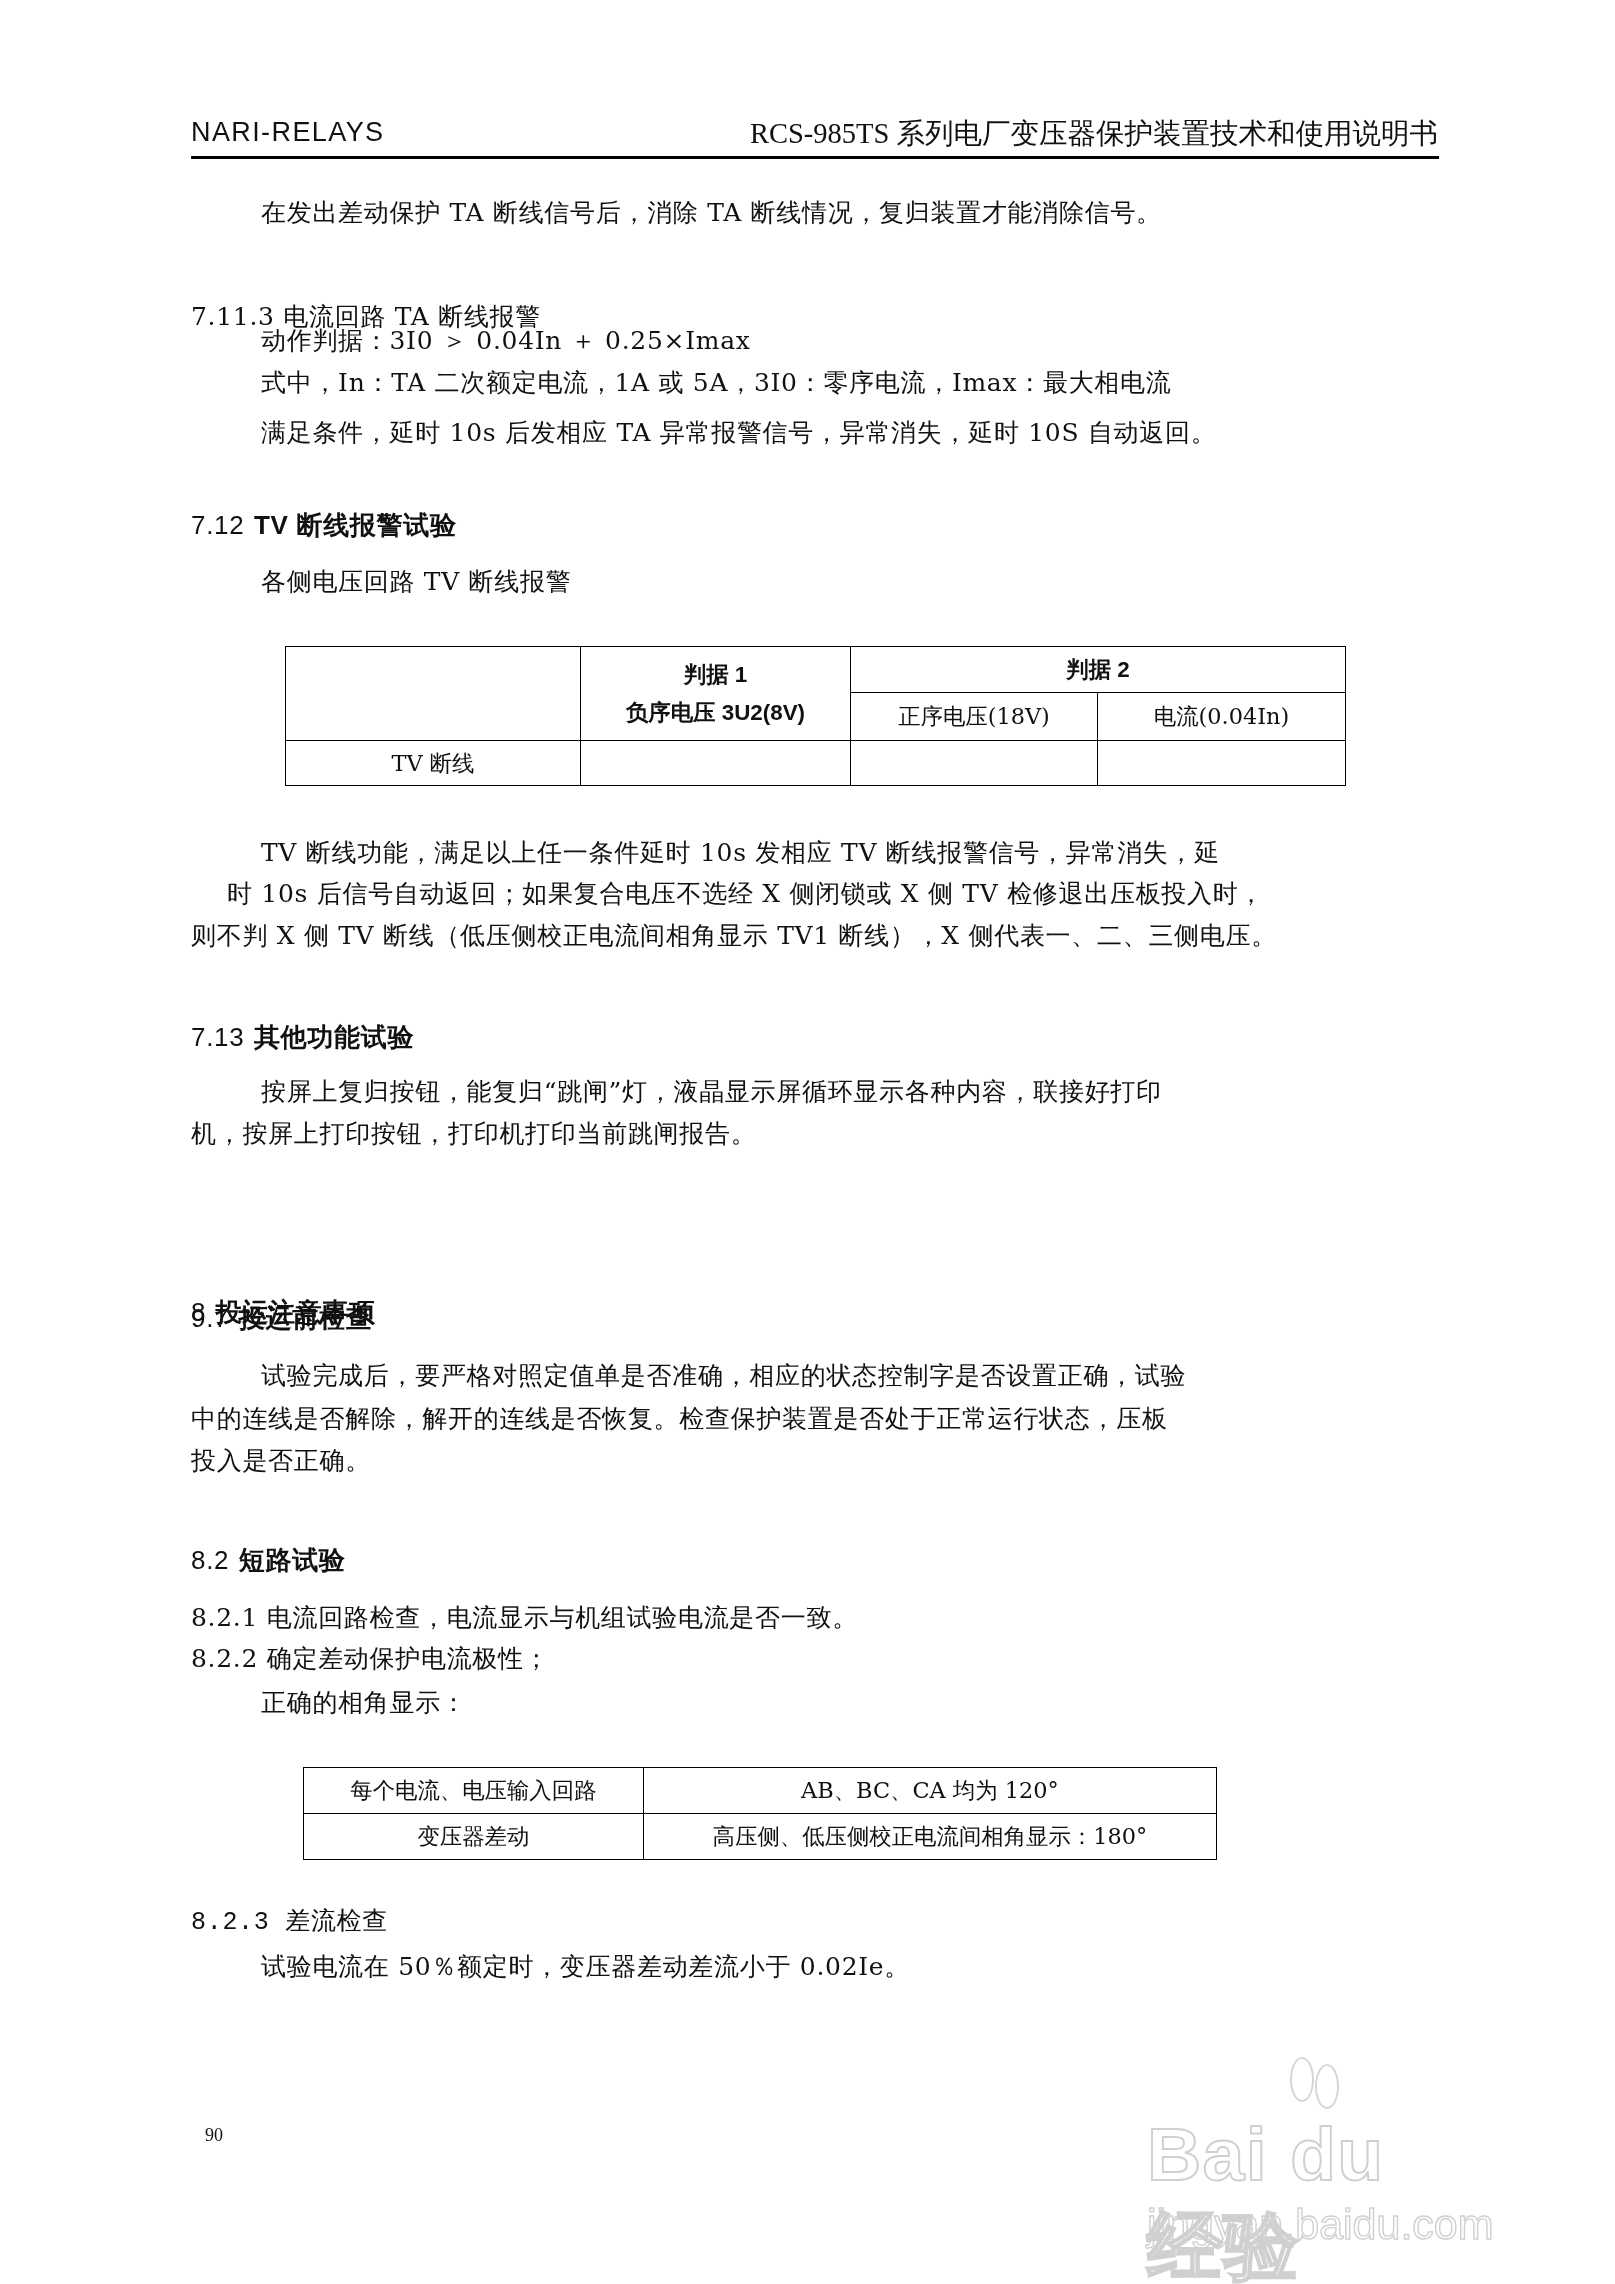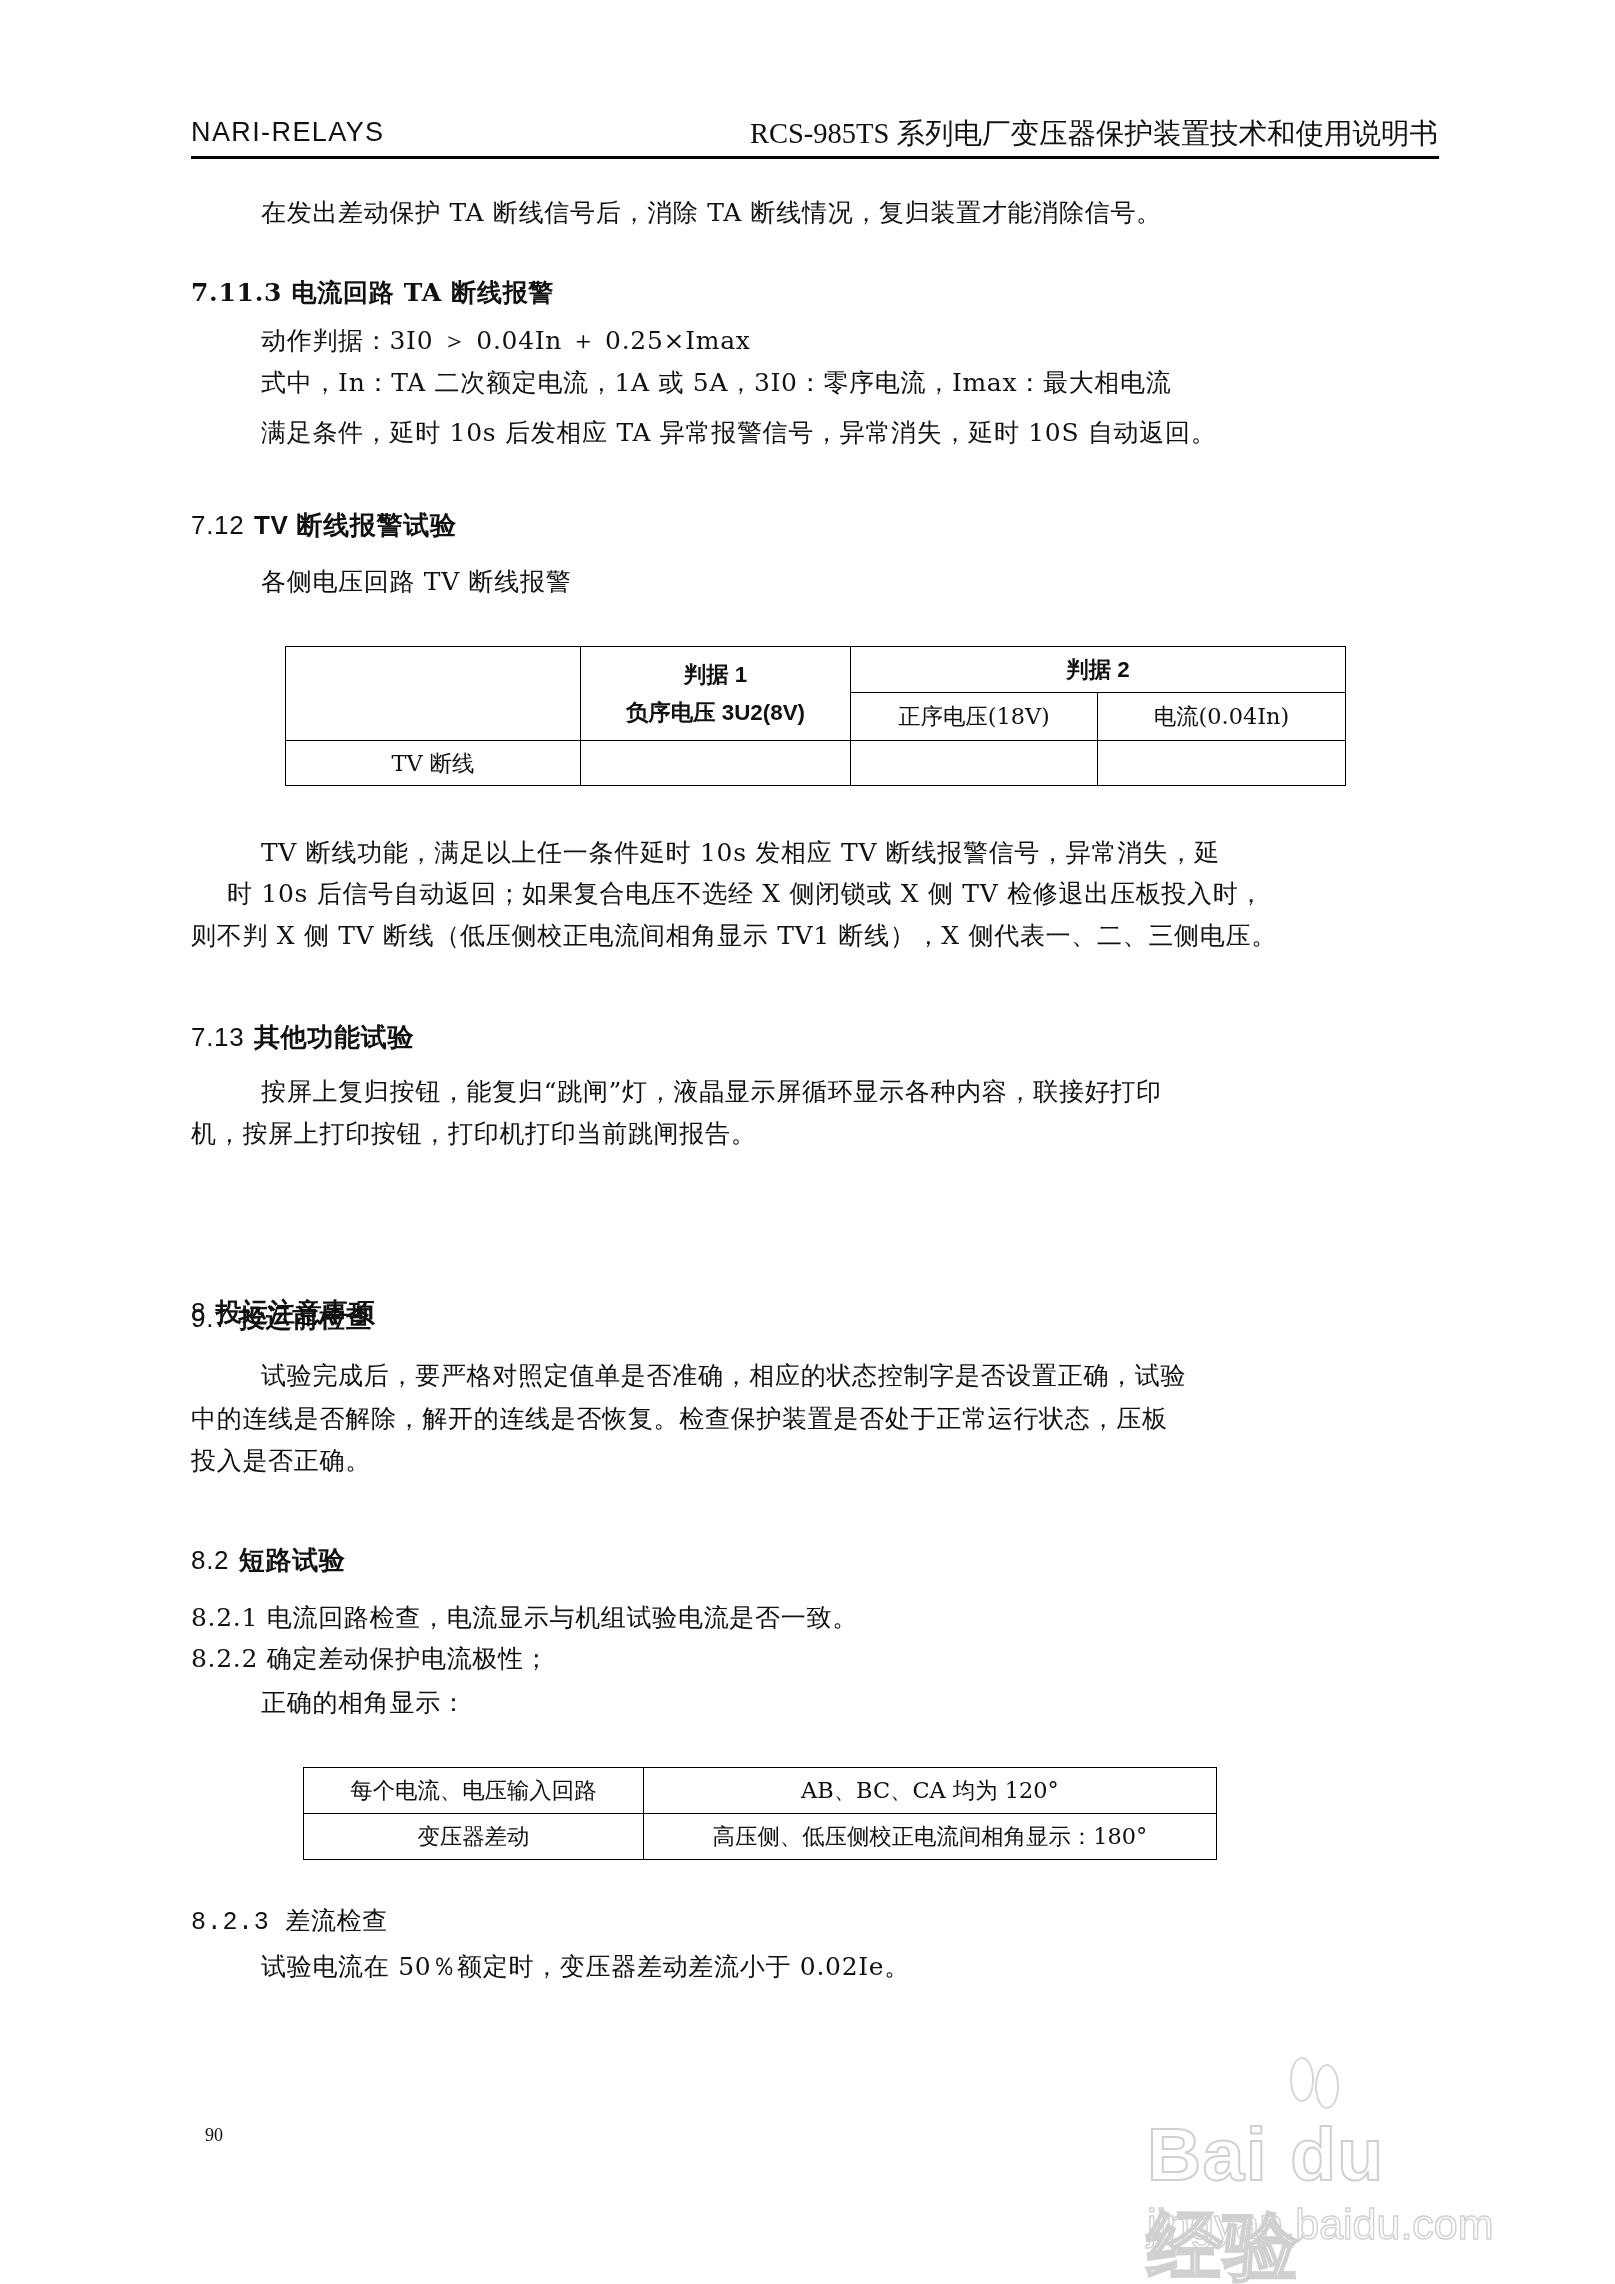--- a/index.html
+++ b/index.html
@@ -24,21 +24,21 @@
 </style>
 </head>
 <body>
 
 <div class="abs hdr-left">NARI-RELAYS</div>
 <div class="abs hdr-right">RCS-985TS 系列电厂变压器保护装置技术和使用说明书</div>
 <div class="abs hdr-line"></div>
 
 <div class="abs body" style="left:261px; top:192px;">在发出差动保护 TA 断线信号后，消除 TA 断线情况，复归装置才能消除信号。</div>
 
-<div class="abs body" style="left:191px; top:272px;font-weight:bold;">7.11.3 电流回路 TA 断线报警</div>
+<div class="abs body" style="left:191px; top:296px;">7.11.3 电流回路 TA 断线报警</div>
 <div class="abs body" style="left:261px; top:320px;">动作判据：3I0 ＞ 0.04In ＋ 0.25×Imax</div>
 <div class="abs body" style="left:261px; top:362px;">式中，In：TA 二次额定电流，1A 或 5A，3I0：零序电流，Imax：最大相电流</div>
 <div class="abs body" style="left:261px; top:405px;margin-top:7px;">满足条件，延时 10s 后发相应 TA 异常报警信号，异常消失，延时 10S 自动返回。</div>
 
 <div class="abs body h" style="left:191px; top:504px;">
   <span class="h-num">7.12</span><span>TV 断线报警试验</span>
 </div>
 <div class="abs body" style="left:261px; top:561px;">各侧电压回路 TV 断线报警</div>
 
 <table class="t" style="left:285px; top:646px; width:1061px;">

